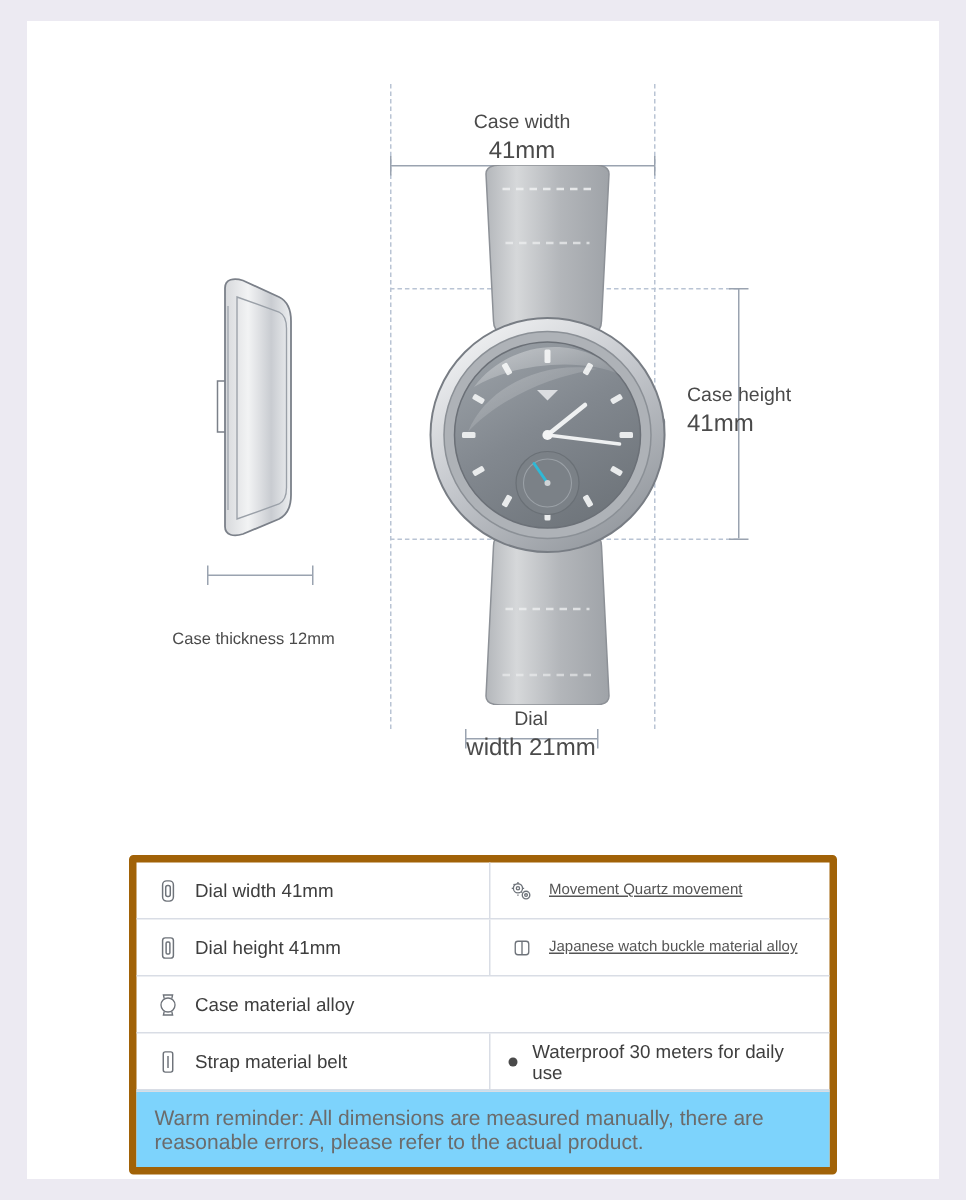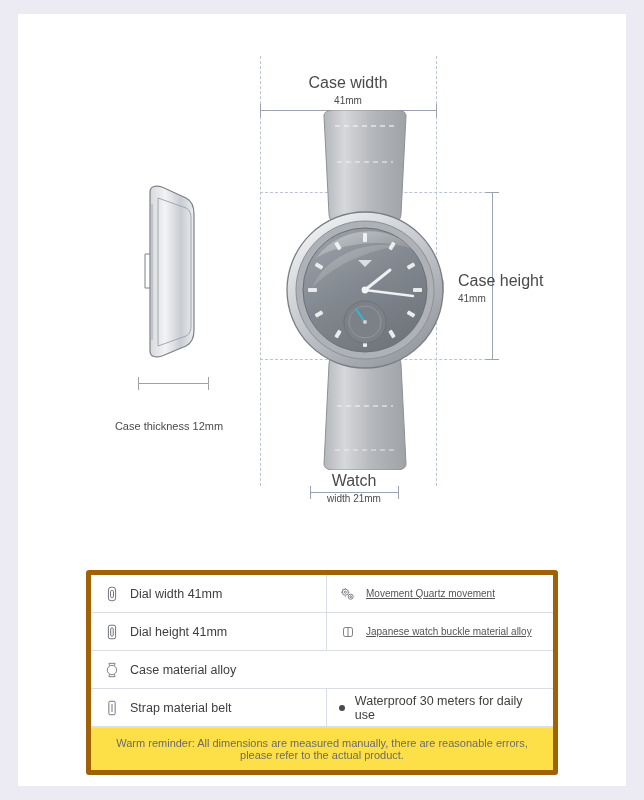--- a/index.html
+++ b/index.html
@@ -26,22 +26,22 @@
   .dash-h{position:absolute;border-top:1px dashed #b9c4d4;}
 
   .lbl{
     position:absolute;
     color:#4a4a4a;
     text-align:center;
     line-height:1.35;
     font-size:11px;
     white-space:nowrap;
   }
-  .lbl .big{font-size:16px;display:block;}
-  .lbl .sml{font-size:10px;display:block;}
+  .lbl .big{font-size:13px;display:block;}
+  .lbl .sml{font-size:16px;display:block;}
 
   
   .rule{position:absolute;background:#9aa3b0;}
   .tick{position:absolute;background:#9aa3b0;}
 
   
   .sideview{position:absolute;left:118px;top:170px;width:72px;height:175px;}
 
   
   .watch{position:absolute;left:262px;top:96px;width:170px;height:360px;}
@@ -58,24 +58,23 @@
   .cell{
     flex:1;display:flex;align-items:center;gap:9px;
     padding:0 12px;box-sizing:border-box;
     color:#444;
   }
   .cell.left{border-right:1px solid #d9dde5;flex:0 0 236px;}
   .cell .txt{font-size:12.5px;color:#3e3e3e;}
   .cell .txt.small{font-size:10px;color:#555;text-decoration:underline;}
   .ico{width:18px;height:18px;flex:0 0 18px;display:block;}
   .note{
-    padding:9px 12px;font-size:11px;color:#6b6b6b;
+    padding:9px 12px;font-size:14px;color:#6b6b6b;
     border-top:1px solid #d9dde5;
-    background:#fde047;
-    text-align:center;
+    background:#7dd3fc;
   }
   .bullet{display:inline-block;width:6px;height:6px;border-radius:50%;background:#4a4a4a;margin-right:5px;vertical-align:middle;}
 </style>
 </head>
 <body>
 
 <div class="page">
 
   <div class="diagram">
 
@@ -89,30 +88,30 @@
     <div class="tick" style="left:242px;top:90px;width:1px;height:13px;"></div>
     <div class="tick" style="left:418px;top:90px;width:1px;height:13px;"></div>
     <div class="lbl" style="left:250px;top:58px;width:160px;">
       <span class="big">Case width</span>
       <span class="sml">41mm</span>
     </div>
 
     <div class="rule" style="left:474px;top:178px;width:1px;height:167px;"></div>
     <div class="tick" style="left:468px;top:178px;width:13px;height:1px;"></div>
     <div class="tick" style="left:468px;top:345px;width:13px;height:1px;"></div>
-    <div class="lbl" style="left:440px;top:240px;width:120px;text-align:left;margin-top:16px;">
+    <div class="lbl" style="left:440px;top:240px;width:120px;text-align:left;">
       <span class="big">Case height</span>
       <span class="sml" style="text-align:left;">41mm</span>
     </div>
 
     <div class="rule" style="left:292px;top:478px;width:88px;height:1px;"></div>
     <div class="tick" style="left:292px;top:472px;width:1px;height:13px;"></div>
     <div class="tick" style="left:380px;top:472px;width:1px;height:13px;"></div>
     <div class="lbl" style="left:276px;top:456px;width:120px;">
-      <span class="big">Watch</span>
+      <span class="big">Dial</span>
       <span class="sml">width 21mm</span>
     </div>
 
     <div class="rule" style="left:120px;top:369px;width:70px;height:1px;"></div>
     <div class="tick" style="left:120px;top:363px;width:1px;height:13px;"></div>
     <div class="tick" style="left:190px;top:363px;width:1px;height:13px;"></div>
     <div class="lbl" style="left:81px;top:405px;width:140px;">
       <span class="sml" style="font-size:11px;">Case thickness 12mm</span>
     </div>
 

